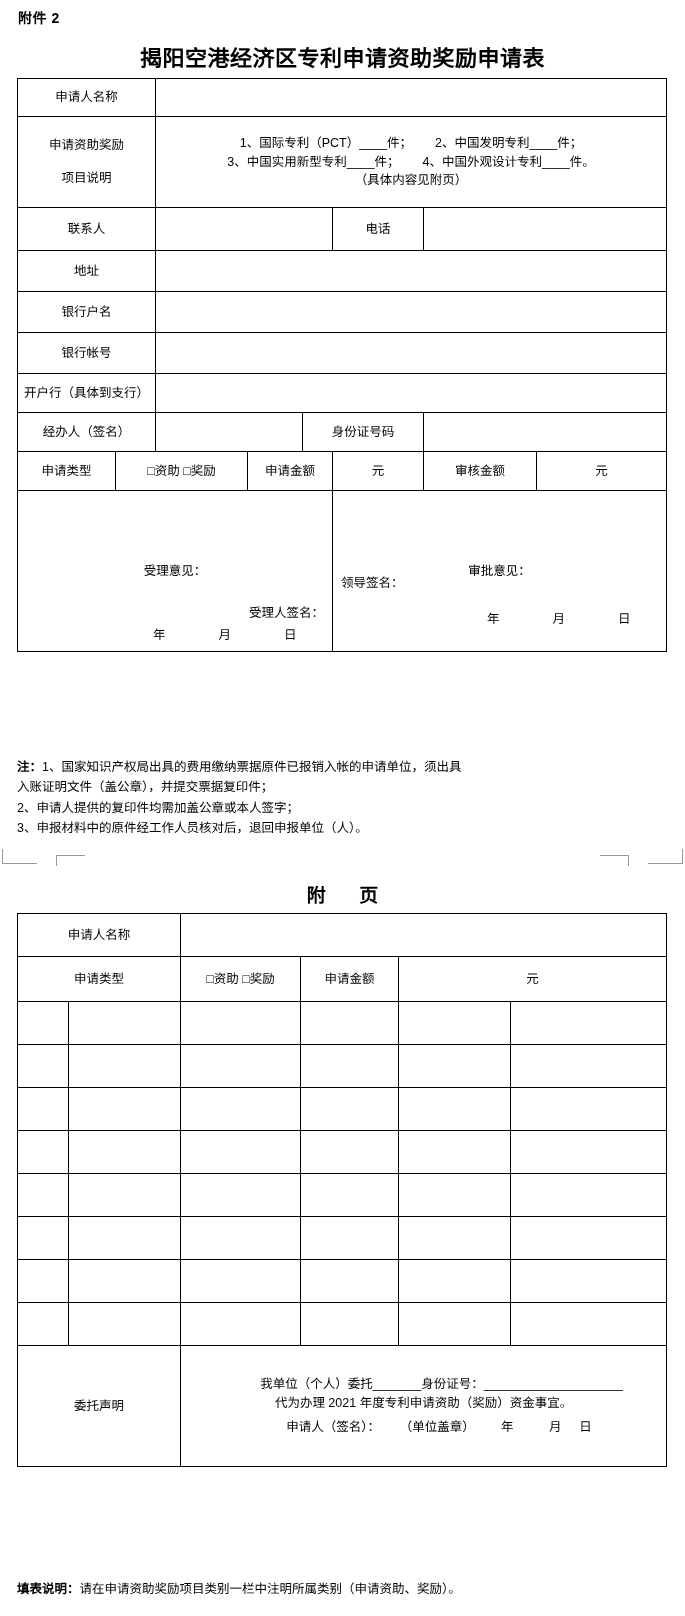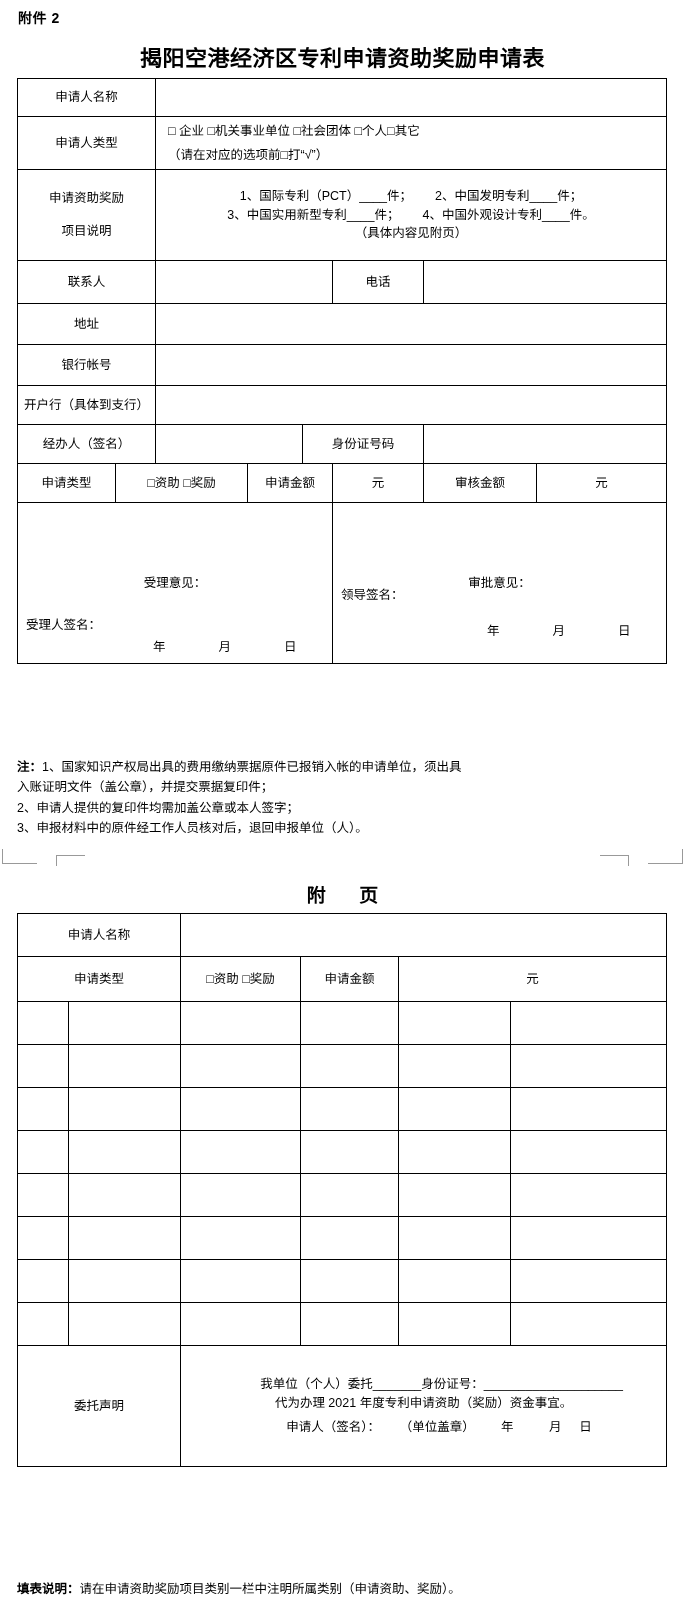--- a/index.html
+++ b/index.html
@@ -116,21 +116,21 @@
     vertical-align: top;
     position: relative;
     padding: 6px 0 0 8px;
   }
   .opinion-cell .title { display: block; }
   .sign-row {
     position: absolute;
     left: 8px;
     right: 8px;
     bottom: 28px;
-    text-align: left;
+    text-align: right;
   }
   .ymd-row {
     position: absolute;
     left: 0;
     right: 8px;
     bottom: 6px;
     text-align: right;
   }
   .ymd-row .y { display: inline-block; width: 62px; text-align: left; }
   .ymd-row .m { display: inline-block; width: 62px; text-align: left; }
@@ -215,27 +215,20 @@
       <col style="width:113px">
       <col style="width:130px">
     </colgroup>
 
     <tbody>
         <tr>
       <td colspan="2" style="height:37px">申请人名称</td>
       <td colspan="7"></td>
     </tr>
 
-    <tr>
-      <td colspan="2" style="height:42px">申请人类型</td>
-      <td colspan="7">
-        <div class="opt-line">□ 企业  □机关事业单位  □社会团体  □个人□其它</div>
-        <div class="opt-line" style="padding-top:0">（请在对应的选项前□打“√”）</div>
-      </td>
-    </tr>
 
 
     <tr>
       <td colspan="2" style="height:90px">
         <div class="two-line-label">
           <span>申请资助奖励</span>
           <span>项目说明</span>
         </div>
       </td>
       <td colspan="7" class="proj-desc">
@@ -258,20 +251,24 @@
       <td colspan="3"></td>
       <td colspan="2">电话</td>
       <td colspan="2"></td>
     </tr>
 
     <tr>
       <td colspan="2" style="height:40px">地址</td>
       <td colspan="7"></td>
     </tr>
 
+    <tr>
+      <td colspan="2" style="height:40px">银行户名</td>
+      <td colspan="7"></td>
+    </tr>
 
     <tr>
       <td colspan="2" style="height:40px">银行帐号</td>
       <td colspan="7"></td>
     </tr>
 
     <tr>
       <td colspan="2" style="height:38px">开户行（具体到支行）</td>
       <td colspan="7"></td>
     </tr>

